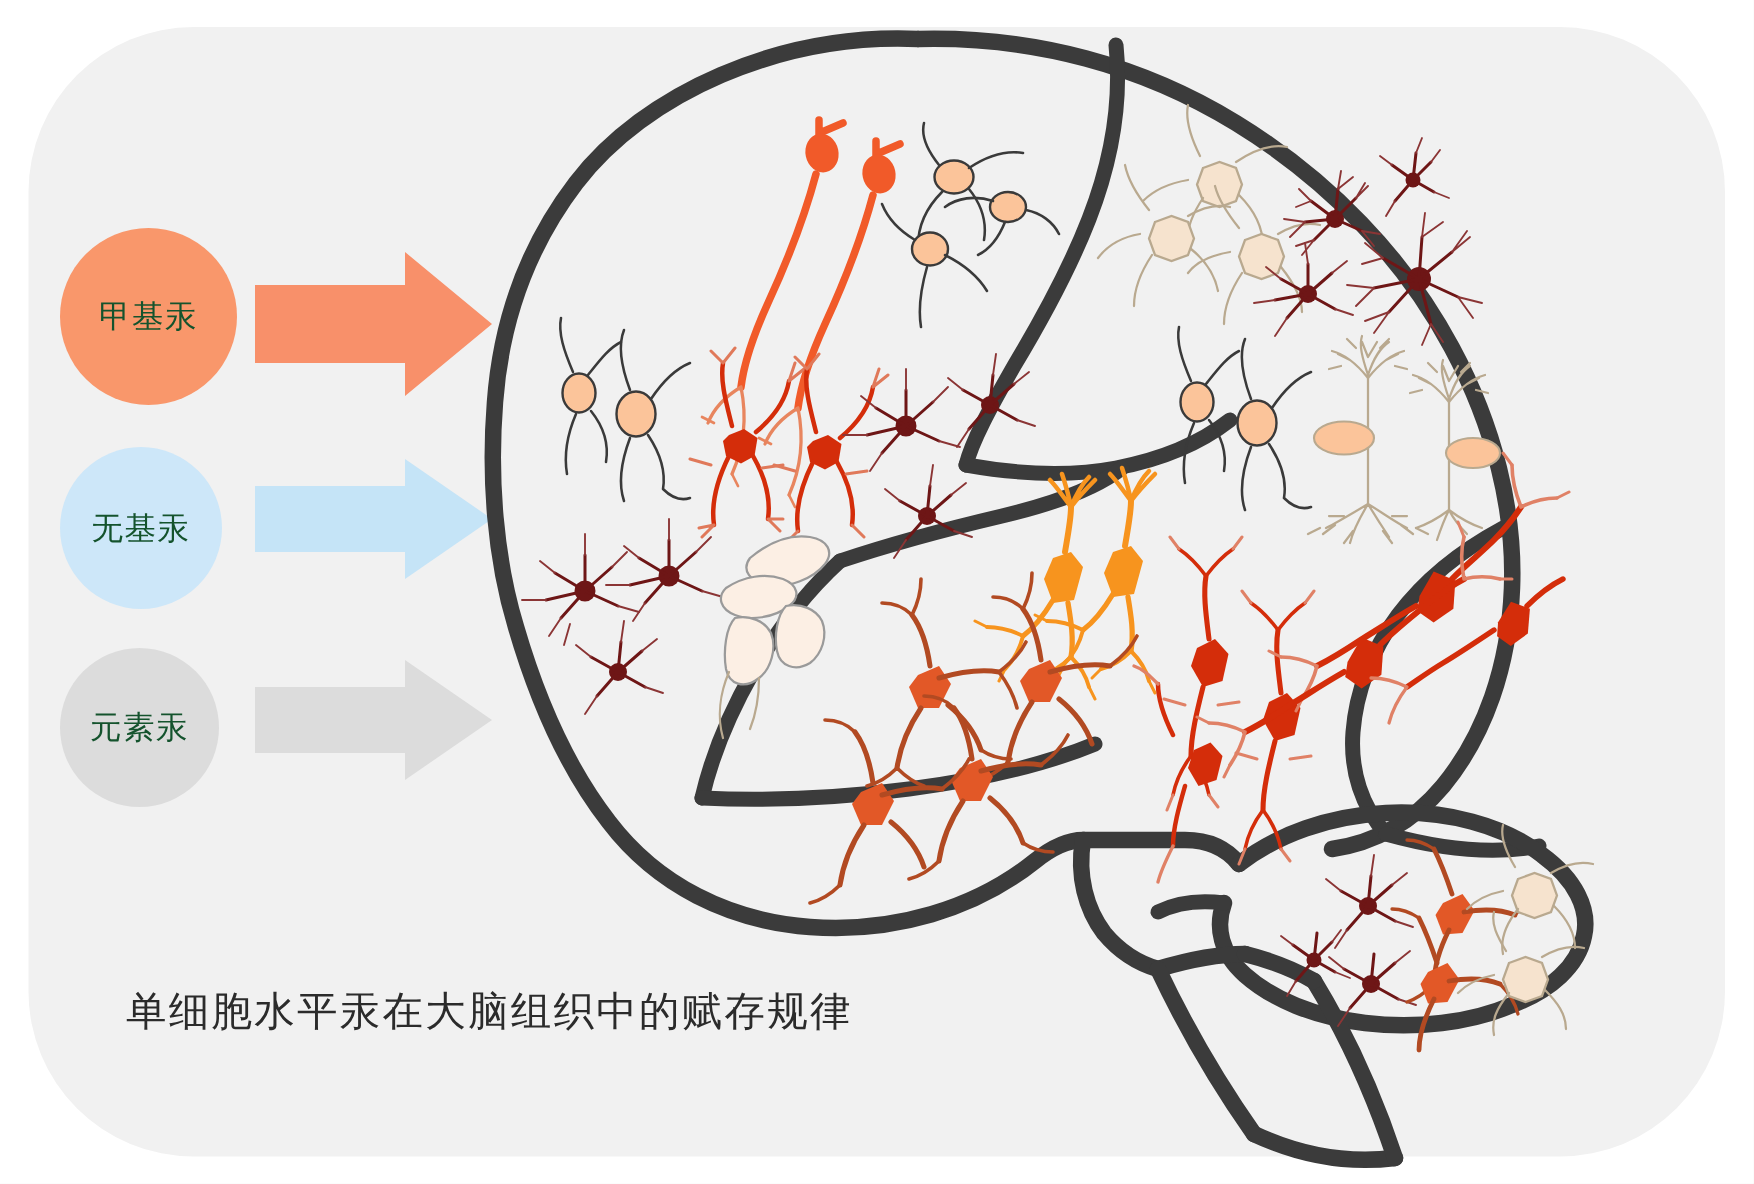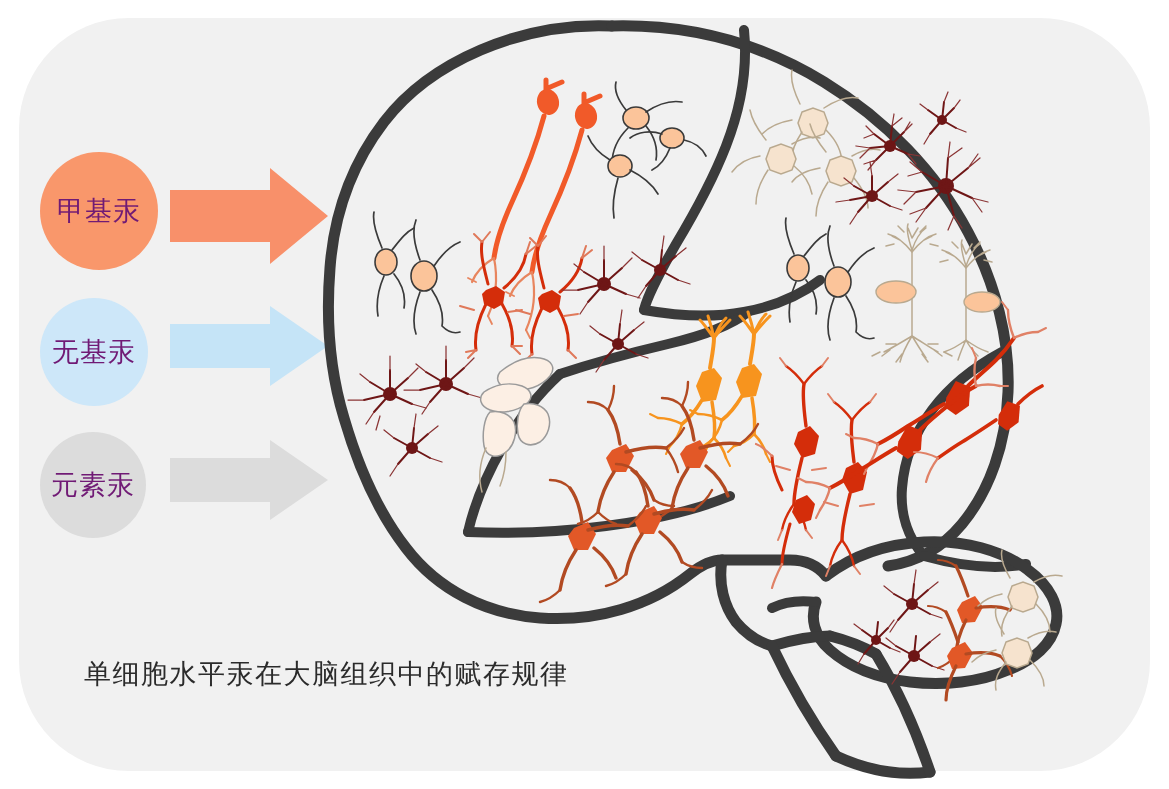--- a/index.html
+++ b/index.html
@@ -3,21 +3,21 @@
 <meta charset="utf-8">
 <style>
   html,body{margin:0;padding:0;background:#ffffff;}
   body{width:1169px;height:789px;overflow:hidden;
        font-family:"Liberation Serif","DejaVu Serif",serif;}
   #stage{position:relative;width:1169px;height:789px;}
   #panel{position:absolute;left:19px;top:18px;width:1131px;height:753px;
          background:#f1f1f1;border-radius:110px;}
   .circ{position:absolute;border-radius:50%;display:flex;align-items:center;
         justify-content:center;}
-  .circ span{font-size:27px;color:#701a75;letter-spacing:1px;
+  .circ span{font-size:21px;color:#14532d;letter-spacing:1px;
              font-family:Liberation Mono, monospace;}
   #c1{left:40px;top:152px;width:118px;height:118px;background:#F9976B;}
   #c2{left:40px;top:298px;width:108px;height:108px;background:#CDE7F9;}
   #c3{left:40px;top:432px;width:106px;height:106px;background:#DCDCDC;}
   .arrowwrap{position:absolute;}
   #caption{position:absolute;left:84px;top:656px;font-size:27px;color:#2b2b2b;
            letter-spacing:1.5px;white-space:nowrap;
            font-family:Liberation Serif, serif;}
   #brainsvg{position:absolute;left:0;top:0;width:1169px;height:789px;}
 </style>

